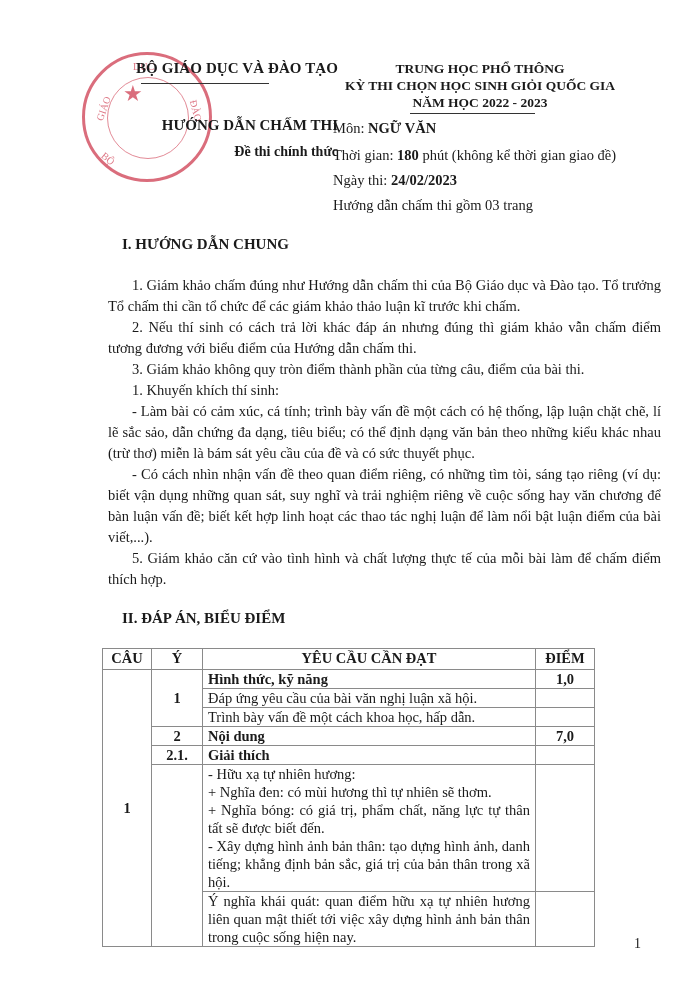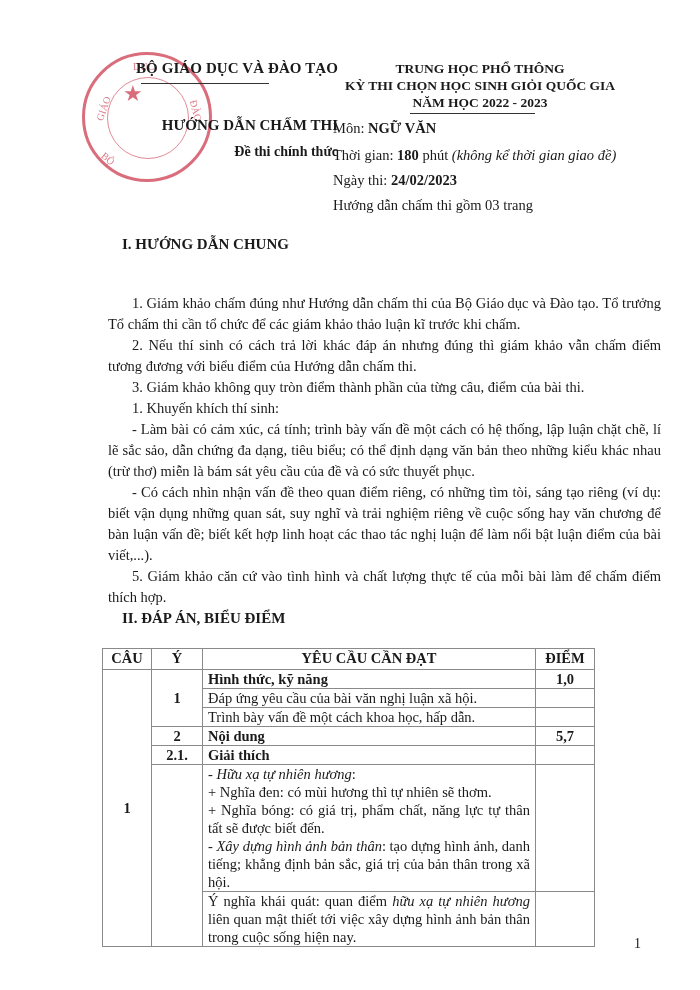--- a/index.html
+++ b/index.html
@@ -3,21 +3,21 @@
 <meta charset="utf-8">
 <style>
   html, body { margin: 0; padding: 0; }
   body {
     width: 700px; height: 990px; background: #ffffff; position: relative; overflow: hidden;
     font-family: "Liberation Serif", "DejaVu Serif", serif; color: #1a1a1a;
   }
   .abs { position: absolute; }
   .hdr-left { left: 100px; width: 210px; text-align: right; margin-left: 28px; }
   .b { font-weight: bold; }
-  .i { font-style: italic; }
+  .i { }
   .ministry { top: 60px; font-size: 15px; font-weight: bold; letter-spacing: 0.1px; }
   .min-line { top: 83px; left: 141px; width: 128px; height: 1px; background: #333; }
   .doc-title { top: 117px; font-size: 15px; font-weight: bold; }
   .doc-sub { top: 144px; font-size: 14px; font-weight: bold; }
   .exam-title { top: 60px; left: 330px; width: 300px; text-align: center; font-size: 13.5px; font-weight: bold; line-height: 17px; }
   .exam-underline { top: 113px; left: 410px; width: 125px; height: 1px; background: #333; }
   .meta { left: 333px; font-size: 14.5px; }
   .seal {
     left: 82px; top: 52px; width: 130px; height: 130px; border-radius: 50%;
     border: 3px solid rgba(206,60,80,0.75); box-sizing: border-box;
@@ -75,21 +75,21 @@
 </div>
 <div class="abs meta" style="top:147px;">
   <span>Thời gian: </span><span class="b">180</span><span> phút </span><span class="i">(không kể thời gian giao đề)</span>
 </div>
 <div class="abs meta" style="top:172px;">
   <span>Ngày thi: </span><span class="b">24/02/2023</span>
 </div>
 <div class="abs meta" style="top:197px;">Hướng dẫn chấm thi gồm 03 trang</div>
 
 <div class="abs sec-title" style="top:236px;">I. HƯỚNG DẪN CHUNG</div>
-<div class="abs para" style="top:275px;margin-top:18px;">
+<div class="abs para" style="top:275px;">
   <p>1. Giám khảo chấm đúng như Hướng dẫn chấm thi của Bộ Giáo dục và Đào tạo. Tổ trưởng Tổ chấm thi cần tổ chức để các giám khảo thảo luận kĩ trước khi chấm.</p>
   <p>2. Nếu thí sinh có cách trả lời khác đáp án nhưng đúng thì giám khảo vẫn chấm điểm tương đương với biểu điểm của Hướng dẫn chấm thi.</p>
   <p>3. Giám khảo không quy tròn điểm thành phần của từng câu, điểm của bài thi.</p>
   <p>1. Khuyến khích thí sinh:</p>
   <p>- Làm bài có cảm xúc, cá tính; trình bày vấn đề một cách có hệ thống, lập luận chặt chẽ, lí lẽ sắc sảo, dẫn chứng đa dạng, tiêu biểu; có thể định dạng văn bản theo những kiểu khác nhau (trừ thơ) miễn là bám sát yêu cầu của đề và có sức thuyết phục.</p>
   <p>- Có cách nhìn nhận vấn đề theo quan điểm riêng, có những tìm tòi, sáng tạo riêng (ví dụ: biết vận dụng những quan sát, suy nghĩ và trải nghiệm riêng về cuộc sống hay văn chương để bàn luận vấn đề; biết kết hợp linh hoạt các thao tác nghị luận để làm nổi bật luận điểm của bài viết,...).</p>
   <p>5. Giám khảo căn cứ vào tình hình và chất lượng thực tế của mỗi bài làm để chấm điểm thích hợp.</p>
 </div>
 
 <div class="abs sec-title" style="top:610px;">II. ĐÁP ÁN, BIỂU ĐIỂM</div>
@@ -112,21 +112,21 @@
     <td>Đáp ứng yêu cầu của bài văn nghị luận xã hội.</td>
     <td class="c-diem"></td>
   </tr>
   <tr>
     <td>Trình bày vấn đề một cách khoa học, hấp dẫn.</td>
     <td class="c-diem"></td>
   </tr>
   <tr>
     <td class="c-y">2</td>
     <td class="center b">Nội dung</td>
-    <td class="c-diem">5,7</td>
+    <td class="c-diem">7,0</td>
   </tr>
   <tr>
     <td class="c-y">2.1.</td>
     <td class="b">Giải thích</td>
     <td class="c-diem"></td>
   </tr>
   <tr>
     <td class="c-y" rowspan="2"></td>
     <td class="just">
       <div><span class="i">- Hữu xạ tự nhiên hương</span><span>:</span></div>

